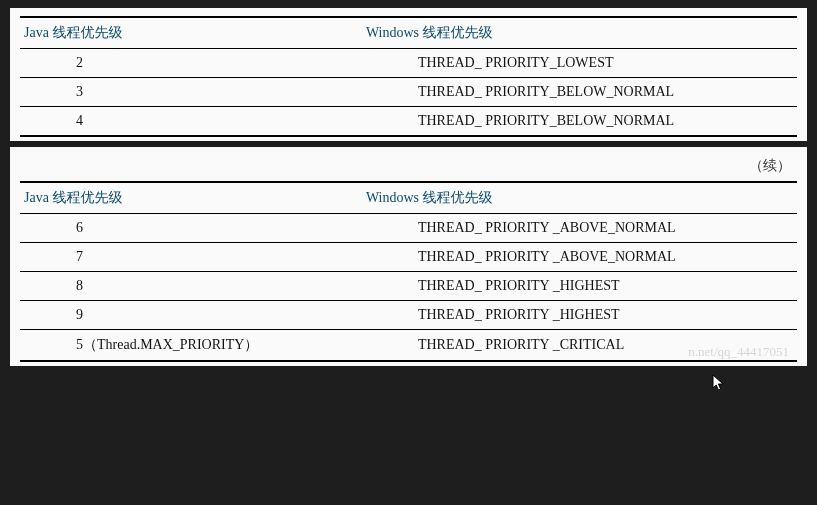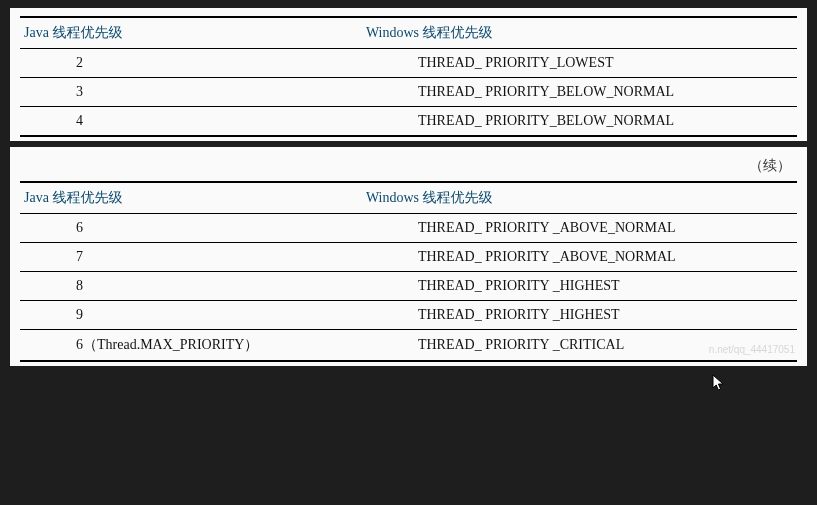--- a/index.html
+++ b/index.html
@@ -57,24 +57,24 @@
     text-align: left;
     white-space: nowrap;
   }
   td.col-a { width: 44%; }
   td.col-b { width: 56%; }
   tr.first-row td { border-top: none; }
   .watermark {
     position: relative;
     float: right;
     margin-top: -18px;
-    margin-right: 2px;
-    font-size: 10px;
+    margin-right: 8px;
+    font-size: 13px;
     color: rgba(150,150,150,0.35);
-    font-family: Liberation Sans, sans-serif;
+    font-family: Liberation Serif, serif;
     pointer-events: none;
   }
   .cursor {
     position: absolute;
     width: 14px;
     height: 18px;
     pointer-events: none;
   }
   .cursor svg { display: block; }
 </style>
@@ -129,21 +129,21 @@
         </tr>
         <tr>
           <td class="col-a">8</td>
           <td class="col-b">THREAD_ PRIORITY _HIGHEST</td>
         </tr>
         <tr>
           <td class="col-a">9</td>
           <td class="col-b">THREAD_ PRIORITY _HIGHEST</td>
         </tr>
         <tr>
-          <td class="col-a">6（Thread.MAX_PRIORITY）</td>
+          <td class="col-a">5（Thread.MAX_PRIORITY）</td>
           <td class="col-b">THREAD_ PRIORITY _CRITICAL</td>
         </tr>
       </tbody>
     </table>
     <div class="watermark">n.net/qq_44417051</div>
   </div>
 
   <div class="cursor" style="left:712px; top:374px;">
     <svg width="14" height="18" viewBox="0 0 14 18">
       <path d="M1 1 L1 14 L4.2 11 L6.4 16 L8.6 15 L6.4 10 L11 10 Z" fill="#fff" stroke="#000" stroke-width="1"></path>

